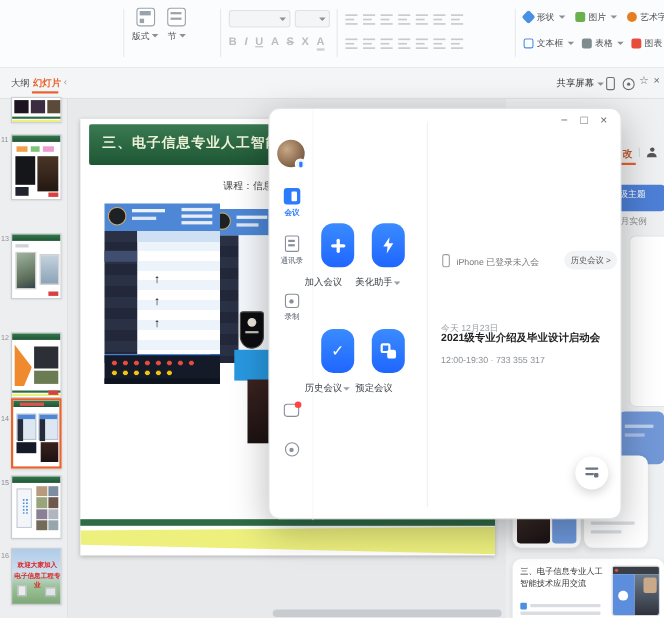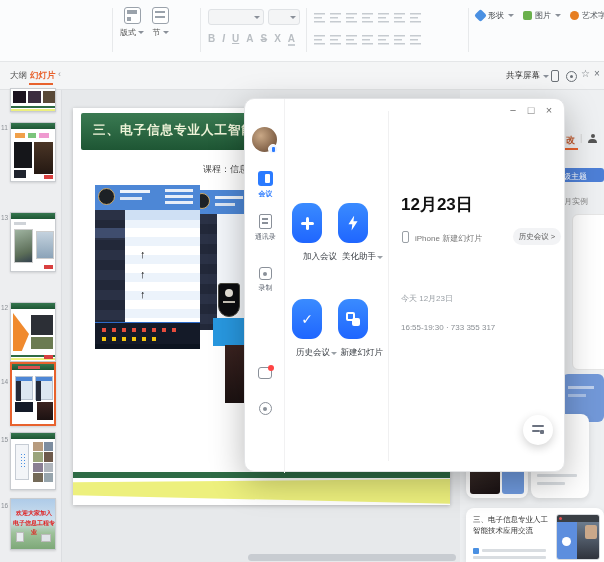--- a/index.html
+++ b/index.html
@@ -39,21 +39,21 @@
 
 .rpanel{position:absolute;left:460px;top:90px;width:144px;height:472px;background:#eef0f2}
 .card{position:absolute;background:#fff;border-radius:8px;box-shadow:0 2px 6px rgba(0,0,0,.10)}
 .mbar{position:absolute;background:#d9dde1;border-radius:1px}
 
 .mw{position:absolute;left:244px;top:98px;width:321px;height:374px;background:#fff;border-radius:10px;border:1px solid #e3e4e6;box-shadow:0 10px 34px rgba(0,0,0,.28);z-index:40}
 .mw-ctl{position:absolute;top:5px;font-size:11px;color:#707070;width:14px;text-align:center;cursor:default}
 .rail-item{position:absolute;left:0;width:40px;display:flex;flex-direction:column;align-items:center;gap:3px}
 .rail-label{font-size:7.5px;color:#5f6671;white-space:nowrap;transform:scale(.92)}
 .actbtn{position:absolute;width:30px;height:40px;border-radius:11px;background:linear-gradient(180deg,#3a8bff,#1f66ff);display:flex;align-items:center;justify-content:center}
-.actlabel{position:absolute;width:60px;text-align:center;font-size:8.5px;color:#3a3f45;display:flex;align-items:center;justify-content:flex-end;gap:1px}
+.actlabel{position:absolute;width:60px;text-align:center;font-size:8.5px;color:#3a3f45;display:flex;align-items:center;justify-content:flex-start;gap:1px}
 .bcaret{width:0;height:0;border-left:3px solid transparent;border-right:3px solid transparent;border-top:3.5px solid #9aa0a6;display:inline-block}
 .gico{border:1.5px solid #8a9099;position:relative}
 </style>
 </head>
 <body>
 <div class="stage">
 
 <div class="ribbon">
   <div class="rdiv" style="left:112px"></div>
 
@@ -128,20 +128,37 @@
           <span class="insic" style="background:#6ab04c"></span>
           <span>图片</span>
           <span class="caret"></span>
         </span>
     <span class="ins">
           <span class="insic" style="background:#e67e22;border-radius:50%"></span>
           <span>艺术字</span>
         </span>
 
   </div>
+  <div class="abs" style="left:476px;top:34px;display:flex;gap:7px">
+    <span class="ins">
+          <span class="insic" style="border:1.5px solid #4a90e2;background:#fff"></span>
+          <span>文本框</span>
+          <span class="caret"></span>
+        </span>
+    <span class="ins">
+          <span class="insic" style="background:#7f8c8d"></span>
+          <span>表格</span>
+          <span class="caret"></span>
+        </span>
+    <span class="ins">
+          <span class="insic" style="background:#e74c3c"></span>
+          <span>图表</span>
+        </span>
+
+  </div>
 </div>
 
 <div class="tabrow">
   <span class="abs" style="left:10px;top:8px;font-size:8.5px;color:#555">大纲</span>
   <span class="abs" style="left:30px;top:8px;font-size:8.5px;color:#e8622d;font-weight:bold">幻灯片</span>
   <span class="abs" style="left:29px;top:21px;width:24px;height:2px;background:#e8622d"></span>
   <span class="abs" style="left:58px;top:7px;font-size:9px;color:#999">‹</span>
   <span class="abs" style="left:506px;top:8px;font-size:8.5px;color:#333"><span>共享屏幕</span><span class="caret" style="margin-left:3px"></span></span>
   <span class="abs" style="left:551px;top:8px;width:8px;height:12px;border:1.5px solid #6b7177;border-radius:2px"></span>
   <span class="abs" style="left:566px;top:9px;width:11px;height:11px;border:1.5px solid #6b7177;border-radius:50%">
@@ -288,21 +305,21 @@
 <div class="abs" style="left:248px;top:554px;width:208px;height:7px;background:#c8ccd1;border-radius:4px;z-index:2"></div>
 
 <div class="rpanel">
   <span class="abs" style="left:106px;top:44px;font-size:9px;font-weight:bold;color:#c0582c">改</span>
   <span class="abs" style="left:104px;top:58px;width:14px;height:2px;background:#e8622d"></span>
   <span class="abs" style="left:120px;top:43px;font-size:9px;color:#ccc">|</span>
   <span class="abs" style="left:128px;top:44px;width:9px;height:9px">
         <i class="abs" style="left:2.5px;top:0;width:4px;height:4px;background:#555;border-radius:50%"></i>
         <i class="abs" style="left:0;top:5px;width:9px;height:4px;background:#555;border-radius:4px 4px 0 0"></i>
       </span>
-  <div class="abs" style="left:86px;top:78px;width:58px;height:14px;background:#4d7fd6;border-radius:3px;color:#fff;font-size:8px;line-height:17px;text-align:center">级主题</div>
+  <div class="abs" style="left:86px;top:78px;width:58px;height:24px;background:#4d7fd6;border-radius:3px;color:#fff;font-size:8px;line-height:17px;text-align:center">级主题</div>
   <span class="abs" style="left:104px;top:106px;font-size:8px;color:#8a8a8a">月实例</span>
   <div class="abs" style="left:112px;top:124px;width:40px;height:156px;background:#fff;border:1px solid #e6e6e6;border-radius:6px 0 0 6px"></div>
   <div class="abs" style="left:102px;top:284px;width:42px;height:48px;background:#7298d8;border-radius:6px">
         <i class="abs" style="left:6px;top:12px;width:26px;height:3px;background:#fff;opacity:.55"></i>
         <i class="abs" style="left:6px;top:20px;width:18px;height:3px;background:#fff;opacity:.4"></i>
       </div>
 </div>
 
 <div class="card" style="left:466px;top:418px;width:62px;height:80px;z-index:5">
   <div class="abs" style="left:4px;top:36px;width:30px;height:40px;background:linear-gradient(160deg,#4a3a33,#181012);border-radius:3px"></div>
@@ -395,31 +412,31 @@
       </div>
   <div class="actlabel" style="left:78px;top:152px">
         <span>美化助手</span>
         <span class="bcaret"></span>
       </div>
   <div class="actlabel" style="left:32px;top:248px">
         <span>历史会议</span>
         <span class="bcaret"></span>
       </div>
   <div class="actlabel" style="left:78px;top:248px">
-        <span>新建幻灯片</span>
+        <span>预定会议</span>
       </div>
 
   <div class="abs" style="left:143px;top:12px;width:1px;height:350px;background:#f0f0f1"></div>
 
-  <span class="abs" style="left:156px;top:94px;font-size:17px;font-weight:bold;color:#111">12月23日</span>
   <span class="abs" style="left:157px;top:132px;width:7px;height:12px;border:1.5px solid #9aa0a6;border-radius:2px"></span>
-  <span class="abs" style="left:170px;top:134px;font-size:8px;color:#777">iPhone 新建幻灯片</span>
+  <span class="abs" style="left:170px;top:134px;font-size:8px;color:#777">iPhone 已登录未入会</span>
   <span class="abs" style="left:268px;top:129px;width:48px;height:17px;background:#f2f3f5;border-radius:9px;font-size:7.5px;color:#555;text-align:center;line-height:17px">历史会议 &gt;</span>
   <span class="abs" style="left:156px;top:194px;font-size:8px;color:#9aa0a6">今天 12月23日</span>
-  <span class="abs" style="left:156px;top:224px;font-size:8px;color:#8a8f94">16:55-19:30 · 733 355 317</span>
+  <span class="abs" style="left:156px;top:202px;font-size:9.5px;font-weight:bold;color:#222;white-space:nowrap">2021级专业介绍及毕业设计启动会</span>
+  <span class="abs" style="left:156px;top:224px;font-size:8px;color:#8a8f94">12:00-19:30 · 733 355 317</span>
 
   <div class="abs" style="left:278px;top:316px;width:30px;height:30px;background:#fff;border-radius:50%;box-shadow:0 3px 10px rgba(0,0,0,.18)">
     <i class="abs" style="left:9px;top:10px;width:12px;height:2px;background:#6b7280;border-radius:1px"></i>
     <i class="abs" style="left:9px;top:15px;width:8px;height:2px;background:#6b7280;border-radius:1px"></i>
     <i class="abs" style="left:17px;top:15px;width:4px;height:4px;background:#6b7280;border-radius:1px"></i>
   </div>
 </div>
 
 </div>
 

